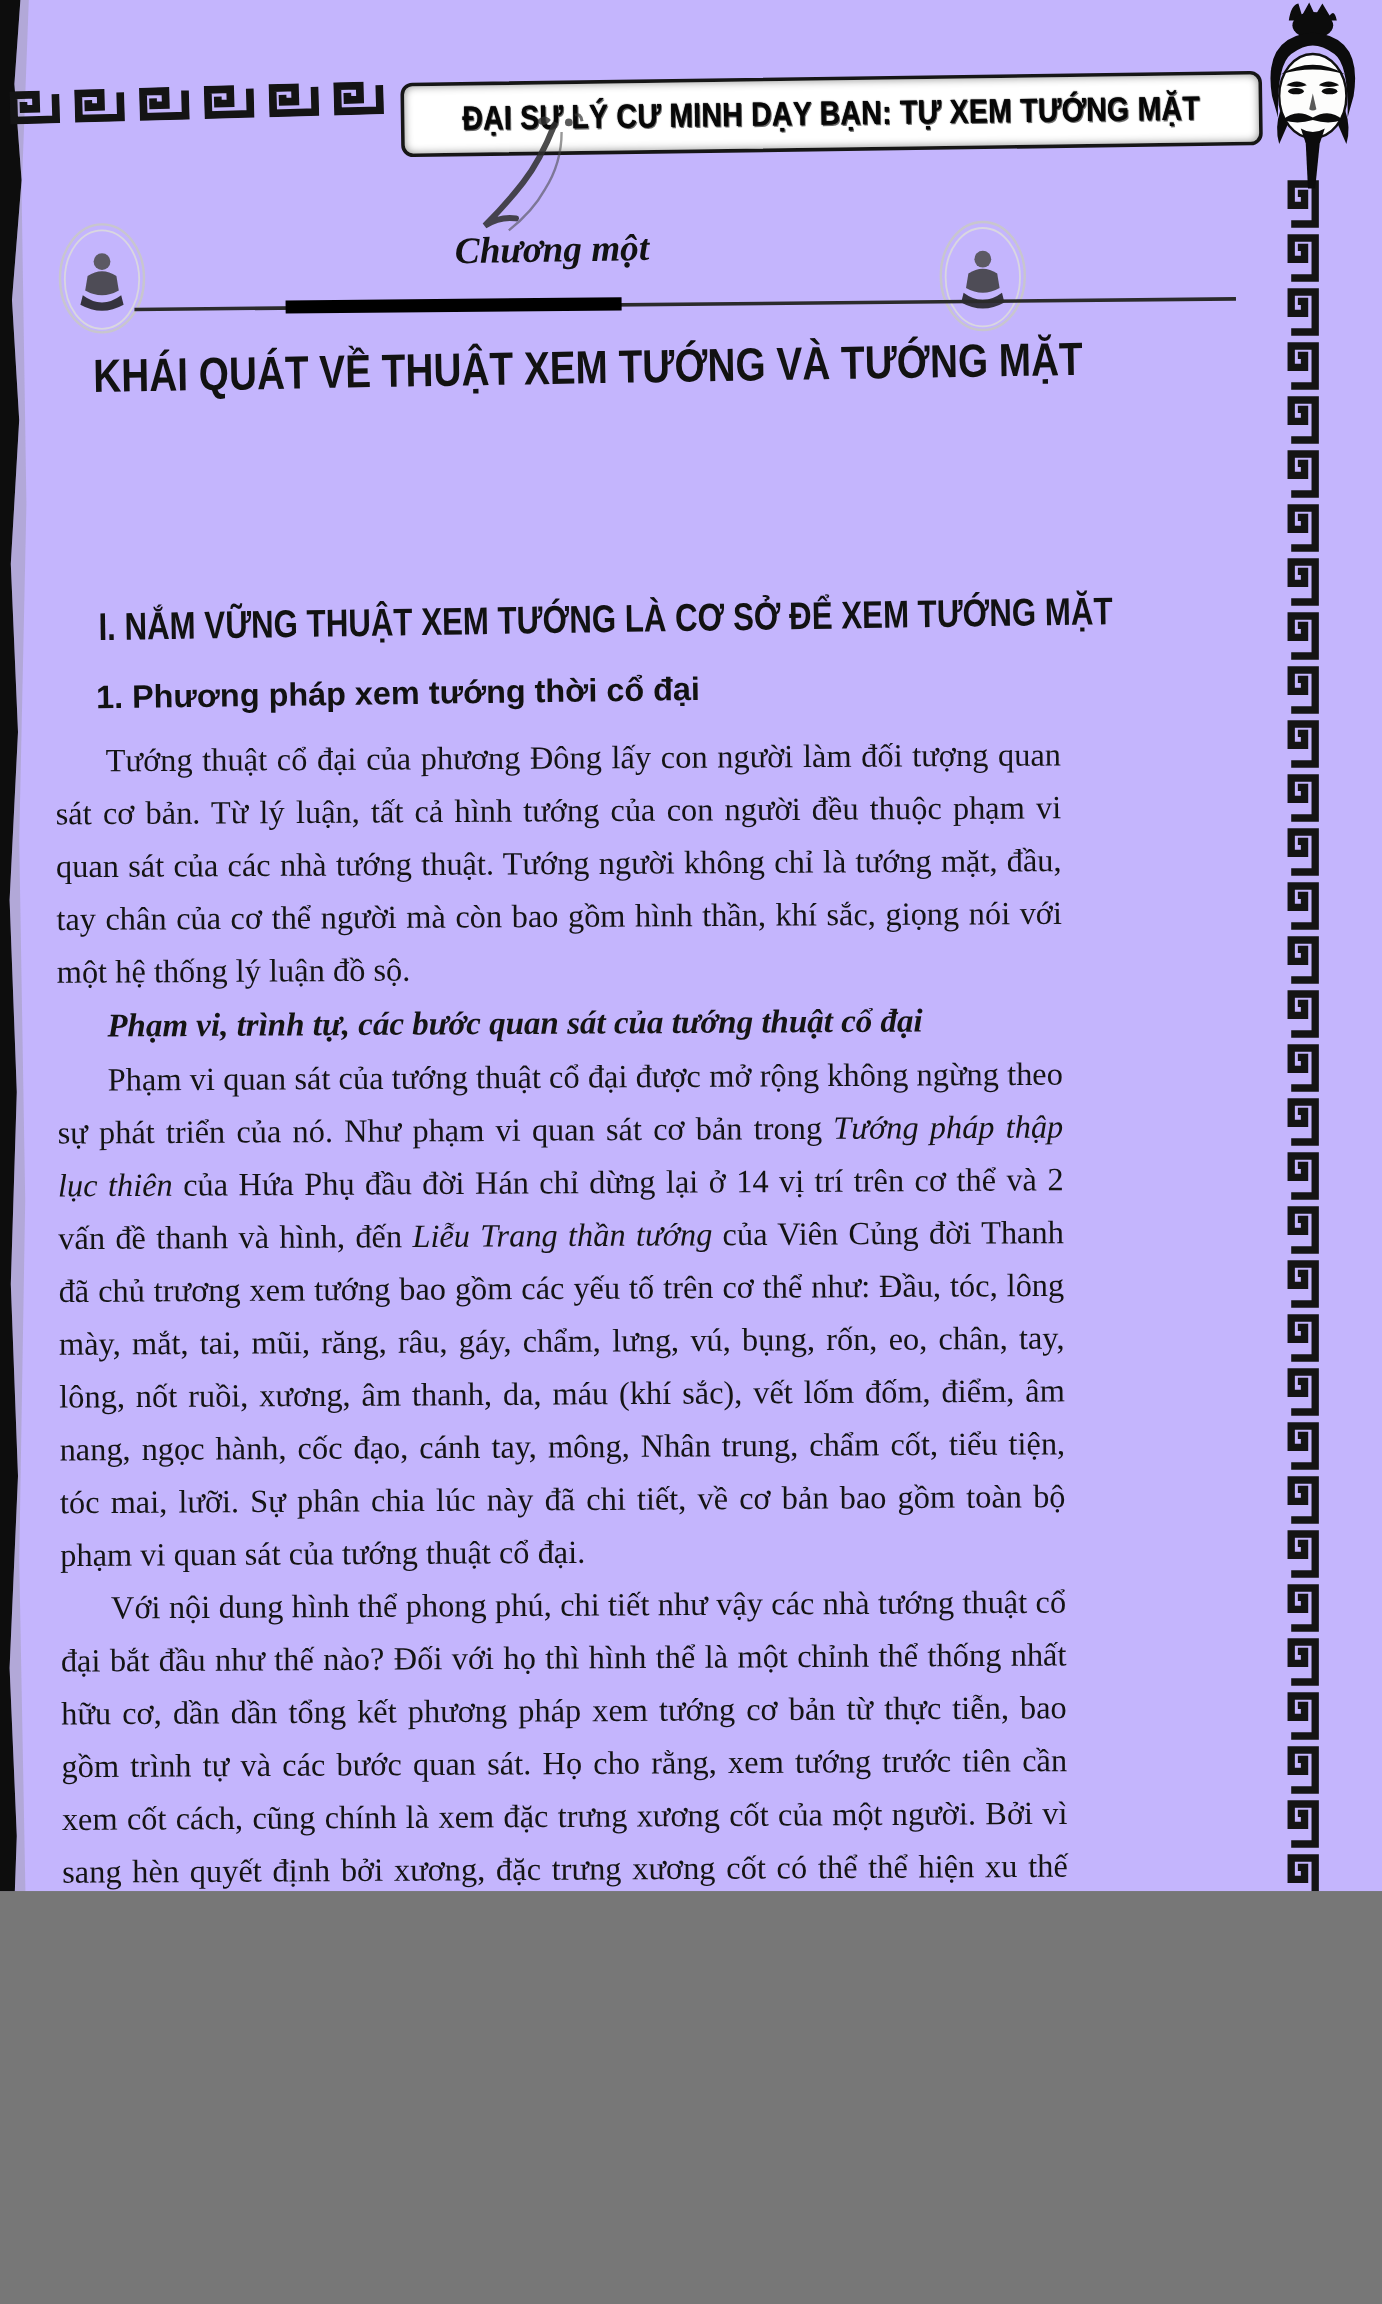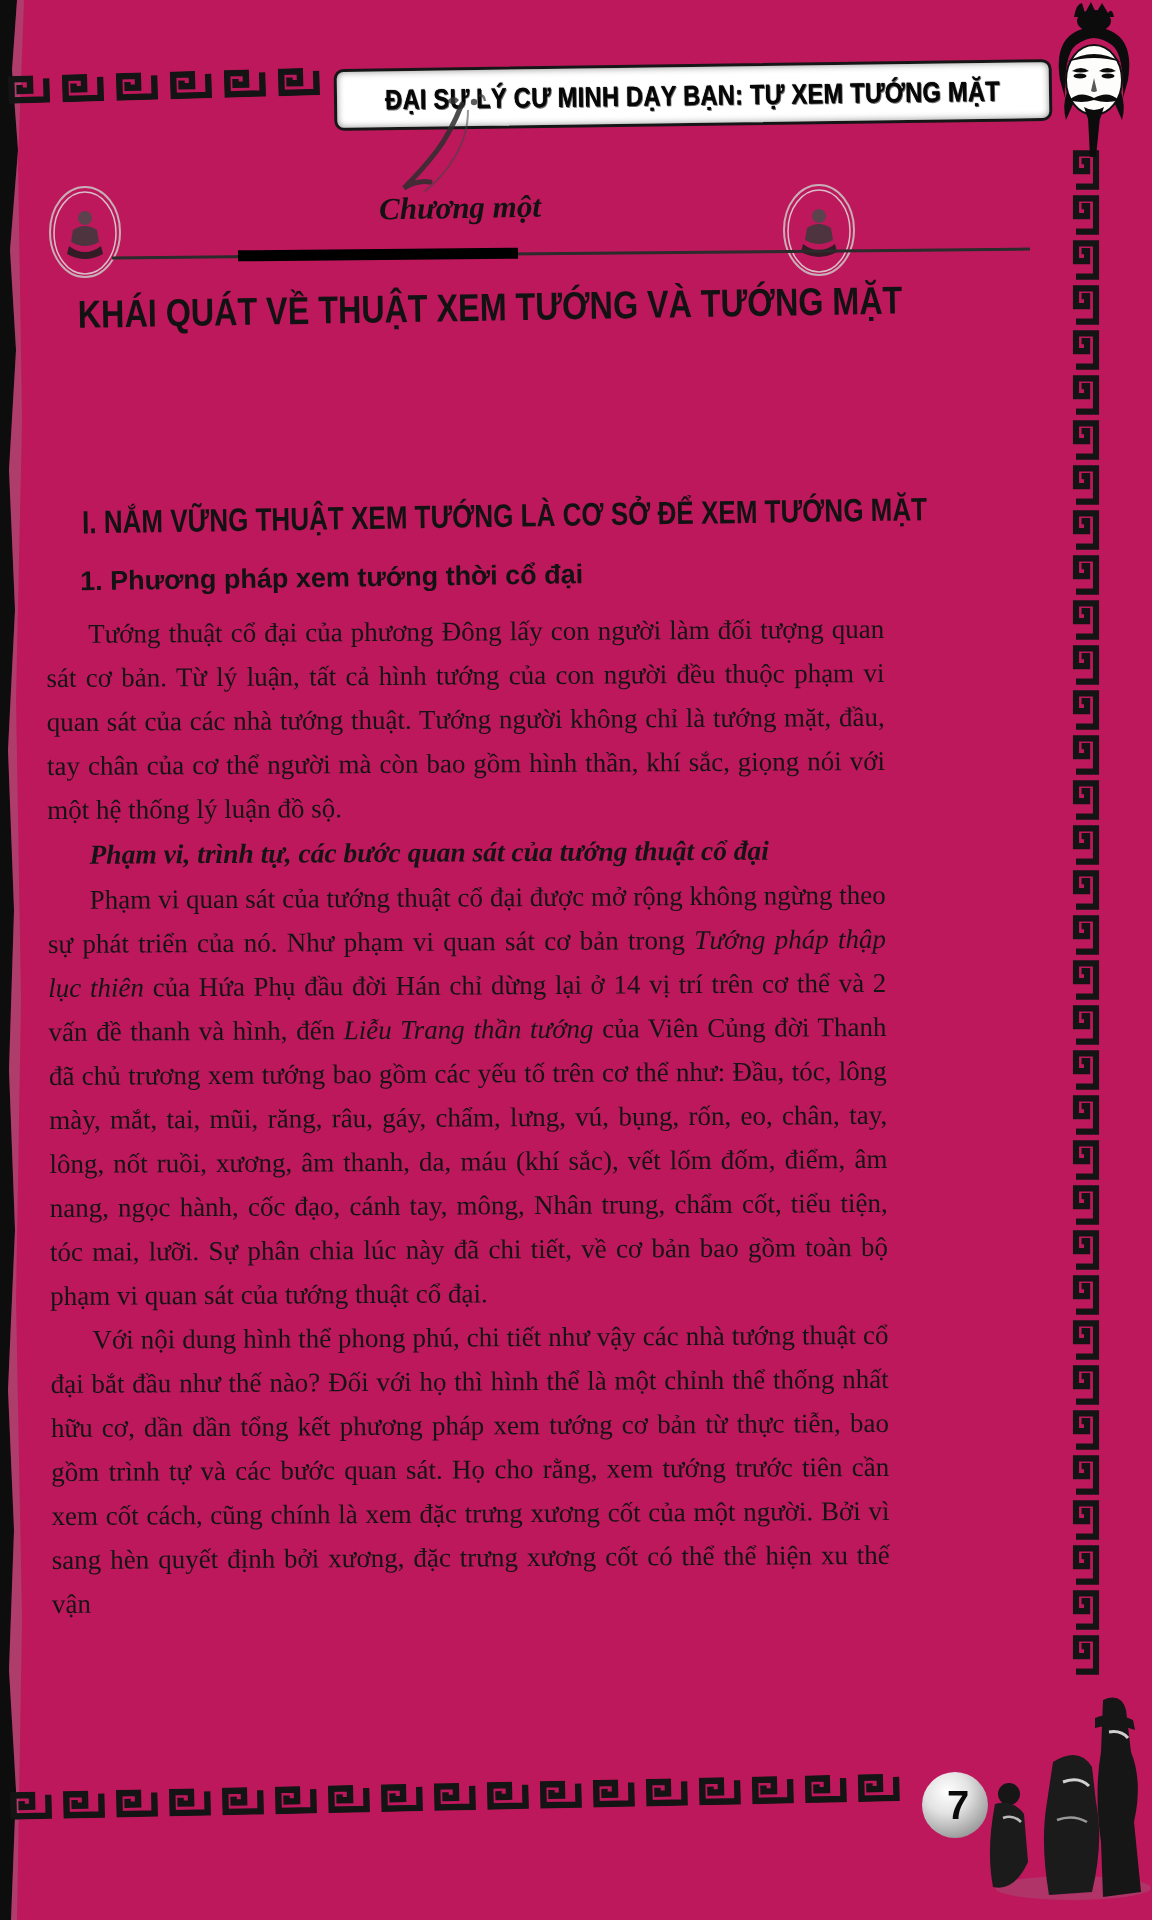--- a/index.html
+++ b/index.html
@@ -1,18 +1,18 @@
 <!DOCTYPE html>
 <html><head>
 <meta charset="utf-8">
 <style>
   html,body{margin:0;padding:0;background:#777;}
   .page{
-    position:relative; width:1152px; height:1920px; margin:0 auto;
-    background:#be185d; overflow:hidden;
+    position:relative; width:1152px; height:1576px; margin:0 auto;
+    background:#c4b5fd; overflow:hidden;
     font-family:"Liberation Serif", serif; color:#121212;
   }
   
   .binding{position:absolute; left:0; top:0; width:30px; height:1920px;}
   .border-top{position:absolute; left:8px; top:76px; display:flex; gap:12px;
     transform:rotate(-1.6deg); transform-origin:left center;}
   .border-bottom{position:absolute; left:10px; top:1792px; display:flex; gap:11px;
     transform:rotate(-1.2deg); transform-origin:left center;}
   .border-right{position:absolute; left:1072px; top:150px; display:flex;
     flex-direction:column; gap:5px;}

